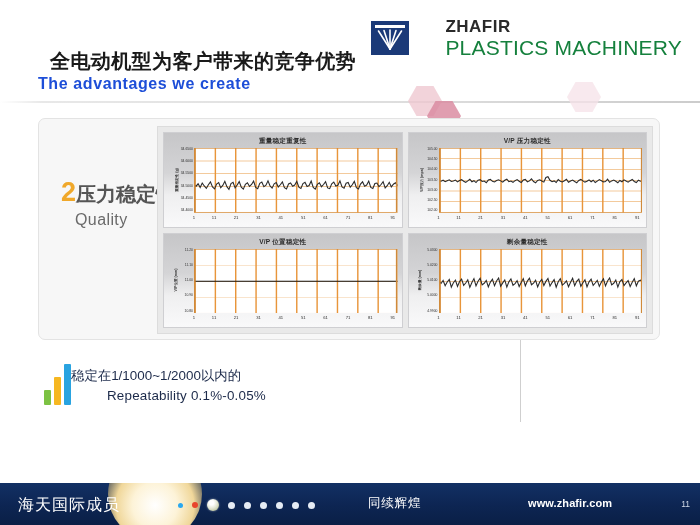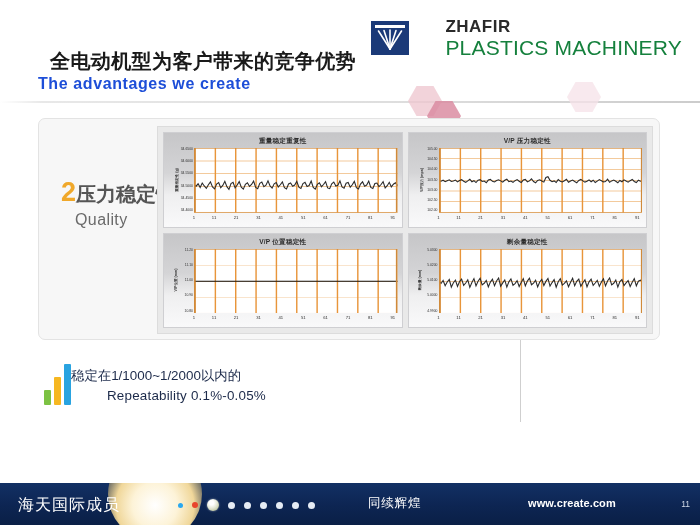--- a/index.html
+++ b/index.html
@@ -475,15 +475,15 @@
       <i class="dot-red"></i>
       <i class="dot-globe"></i>
       <i class="dot-white"></i>
       <i class="dot-white"></i>
       <i class="dot-white"></i>
       <i class="dot-white"></i>
       <i class="dot-white"></i>
       <i class="dot-white"></i>
     </div>
   <div class="footer-zh-mid">同续辉煌</div>
-  <div class="footer-url">www.create.com</div>
+  <div class="footer-url">www.zhafir.com</div>
   <div class="footer-page">11</div>
 </div>
 
 </body></html>

